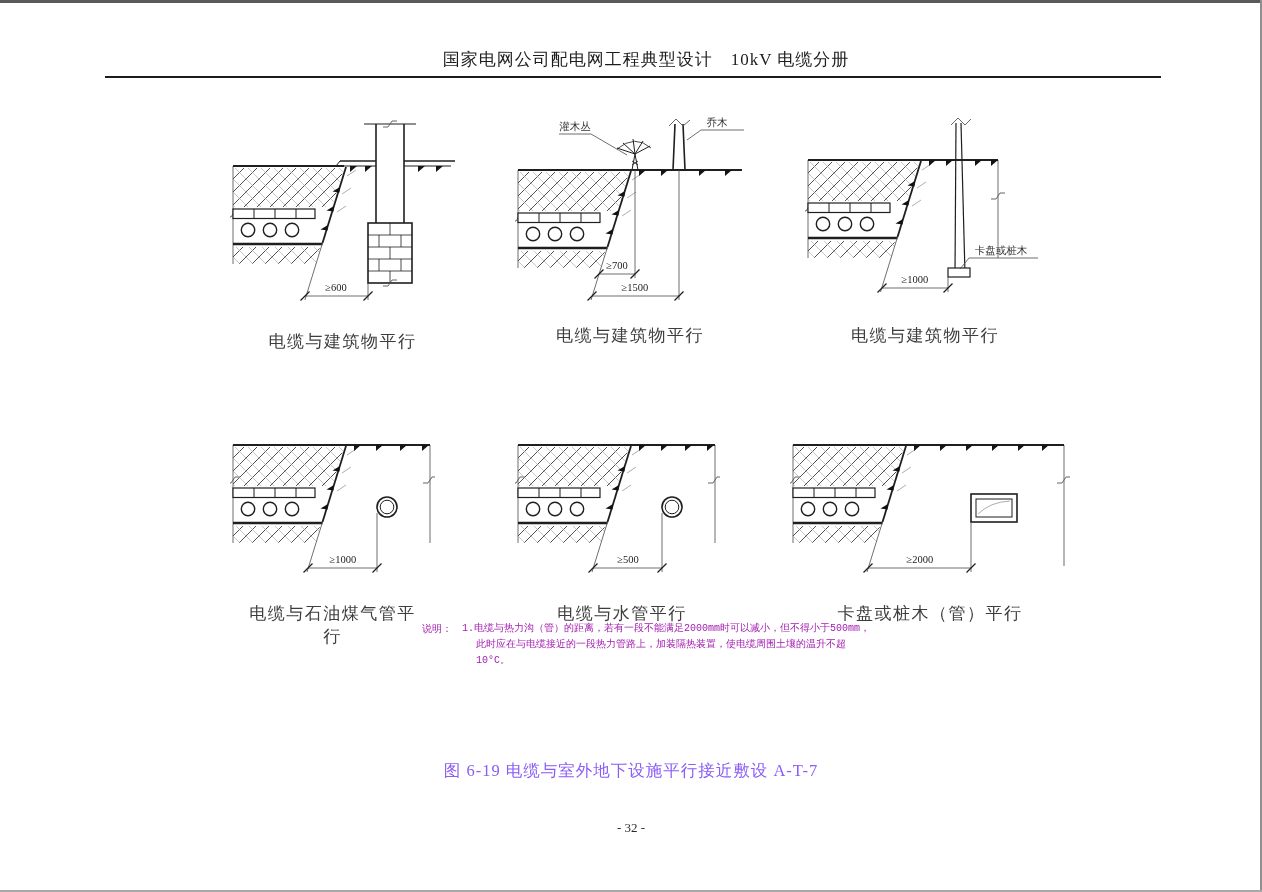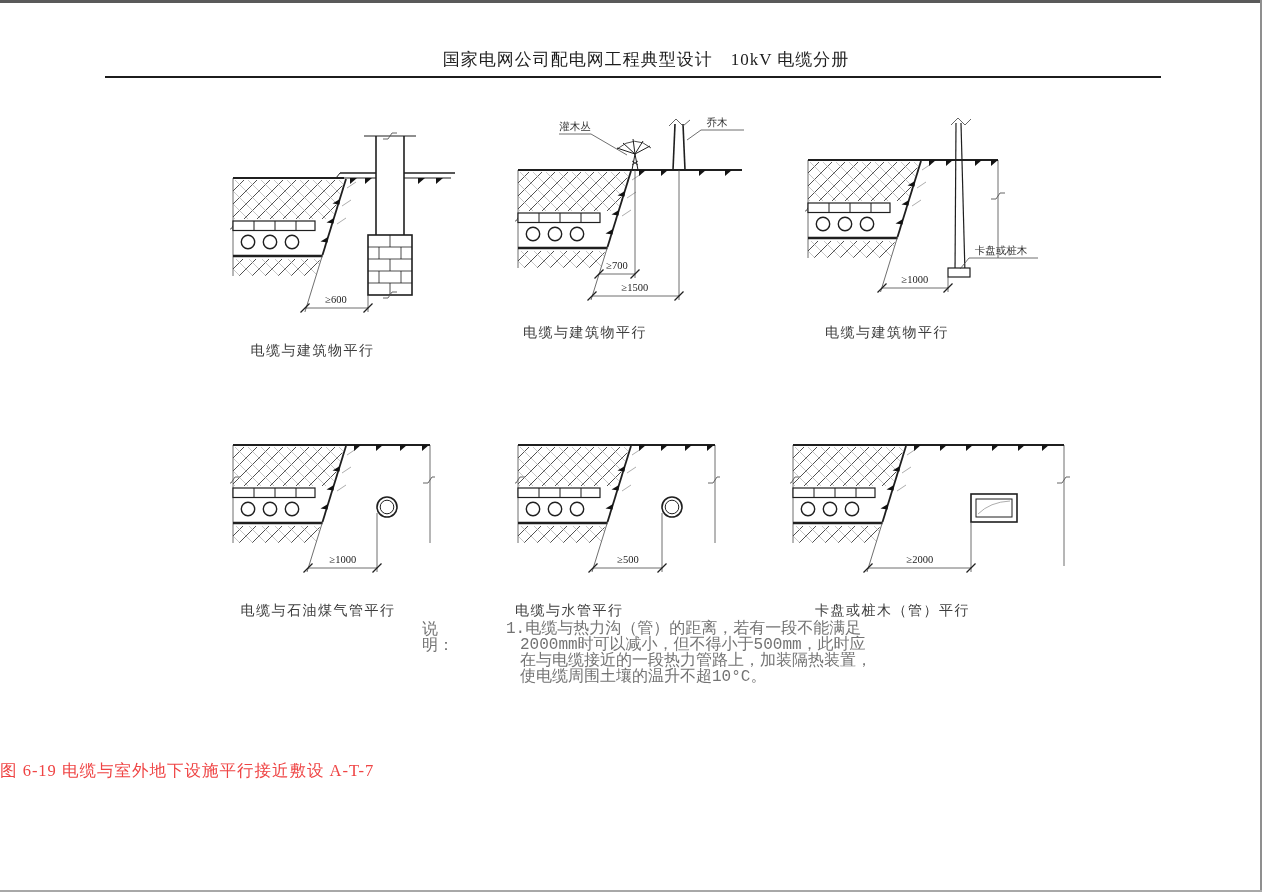--- a/index.html
+++ b/index.html
@@ -6,39 +6,39 @@
   #page{position:relative;width:1262px;height:892px;background:#ffffff;overflow:hidden;
         font-family:"Liberation Serif","DejaVu Serif",serif;color:#1f1f1f;}
   
   #edge-top{position:absolute;left:0;top:0;width:1262px;height:3px;background:#5a5a5a;}
   #edge-right{position:absolute;right:0;top:0;width:2px;height:892px;background:#8f8f8f;}
   #edge-bottom{position:absolute;left:0;bottom:0;width:1262px;height:2px;background:#a8a8a8;}
   #hdr{position:absolute;left:15px;top:48px;width:1262px;text-align:center;
        font-size:17px;letter-spacing:1px;color:#1c1c1c;}
   #hdr-rule{position:absolute;left:105px;top:76px;width:1056px;height:2px;background:#1c1c1c;}
   .panel{position:absolute;}
-  .cap{margin:0 auto;text-align:left;font-size:14px;letter-spacing:1.5px;color:#3d3d3d;}
+  .cap{margin:0 auto;text-align:center;font-size:17px;letter-spacing:1.5px;color:#3d3d3d;}
   
   .s{stroke:#1f1f1f;fill:none;stroke-linecap:butt;}
   .w08{stroke-width:.8}.w1{stroke-width:1}.w12{stroke-width:1.2}.w14{stroke-width:1.4}
   .w16{stroke-width:1.6}.w18{stroke-width:1.8}.w26{stroke-width:2.6}
   .white{fill:#fff;}
   .faint{stroke:#8a8a8a;stroke-width:.7;fill:none;}
   .ext{stroke:#4a4a4a;stroke-width:.8;fill:none;}
   .brkl{stroke:#555;stroke-width:.9;fill:none;}
   .blk{fill:#111;stroke:none;}
   .dim{font:10.5px "Liberation Serif",serif;fill:#222;text-anchor:middle;}
   .lbl{font:10.5px "Liberation Serif",serif;fill:#333;text-anchor:middle;}
   #notes{position:absolute;left:422px;top:621px;width:452px;display:flex;
-         font-size:16px;line-height:16px;color:#737373;gap:44px;}
+         font-size:10px;line-height:16px;color:#a21caf;}
   #notes .nlabel{flex:0 0 40px;}
   #notes .nitems{flex:1;}
   #notes .nitem{padding-left:14px;text-indent:-14px;font-family:Liberation Mono, monospace;}
-  #figcap{position:absolute;left:0;top:760px;width:1262px;text-align:left;
-          font-size:16.5px;letter-spacing:1px;color:#ef4444;}
+  #figcap{position:absolute;left:0;top:760px;width:1262px;text-align:center;
+          font-size:16.5px;letter-spacing:1px;color:#8b5cf6;}
   #pagenum{position:absolute;left:0;top:820px;width:1262px;text-align:center;
            font-size:13px;color:#2a2a2a;}
 </style>
 </head>
 <body>
 
 <div id="page">
   <div id="edge-top"></div>
   <div id="edge-right"></div>
   <div id="edge-bottom"></div>
@@ -76,21 +76,21 @@
         <line x1="42" y1="43" x2="42" y2="52.5" class="s w1"></line>
         <line x1="63" y1="43" x2="63" y2="52.5" class="s w1"></line>
         <circle cx="15" cy="64" r="6.7" class="s w14 white"></circle>
         <circle cx="37" cy="64" r="6.7" class="s w14 white"></circle>
         <circle cx="59" cy="64" r="6.7" class="s w14 white"></circle>
         <line x1="0" y1="78" x2="89.5" y2="78" class="s w26"></line>
       </g>
     </defs>
   </svg>
 
-  <div class="panel" style="left:230px;top:126px;width:225px">
+  <div class="panel" style="left:230px;top:114px;width:225px">
     <svg width="225" height="200" viewBox="0 0 225 200">
       <line x1="3" y1="52" x2="3" y2="150" class="ext"></line>
       <use href="#brk" x="3" y="100"></use>
       <line x1="3" y1="52" x2="114" y2="52" class="s w18"></line>
       <use href="#trench" x="3" y="52"></use>
       <g>
         <line x1="110" y1="47" x2="146" y2="47" class="s w14"></line>
         <line x1="106" y1="52" x2="146" y2="52" class="s w1"></line>
         <line x1="106" y1="52" x2="110" y2="47" class="s w1"></line>
         <use href="#gtick" x="120" y="52"></use>
@@ -305,13 +305,14 @@
   </div>
 
   <div id="notes">
     <div class="nlabel">说明：</div>
     <div class="nitems">
       <div class="nitem">1.电缆与热力沟（管）的距离，若有一段不能满足2000mm时可以减小，但不得小于500mm，此时应在与电缆接近的一段热力管路上，加装隔热装置，使电缆周围土壤的温升不超10°C。</div>
     </div>
   </div>
 
   <div id="figcap">图 6-19 电缆与室外地下设施平行接近敷设 A-T-7</div>
+  <div id="pagenum">- 32 -</div>
 </div>
 
 </body></html>

